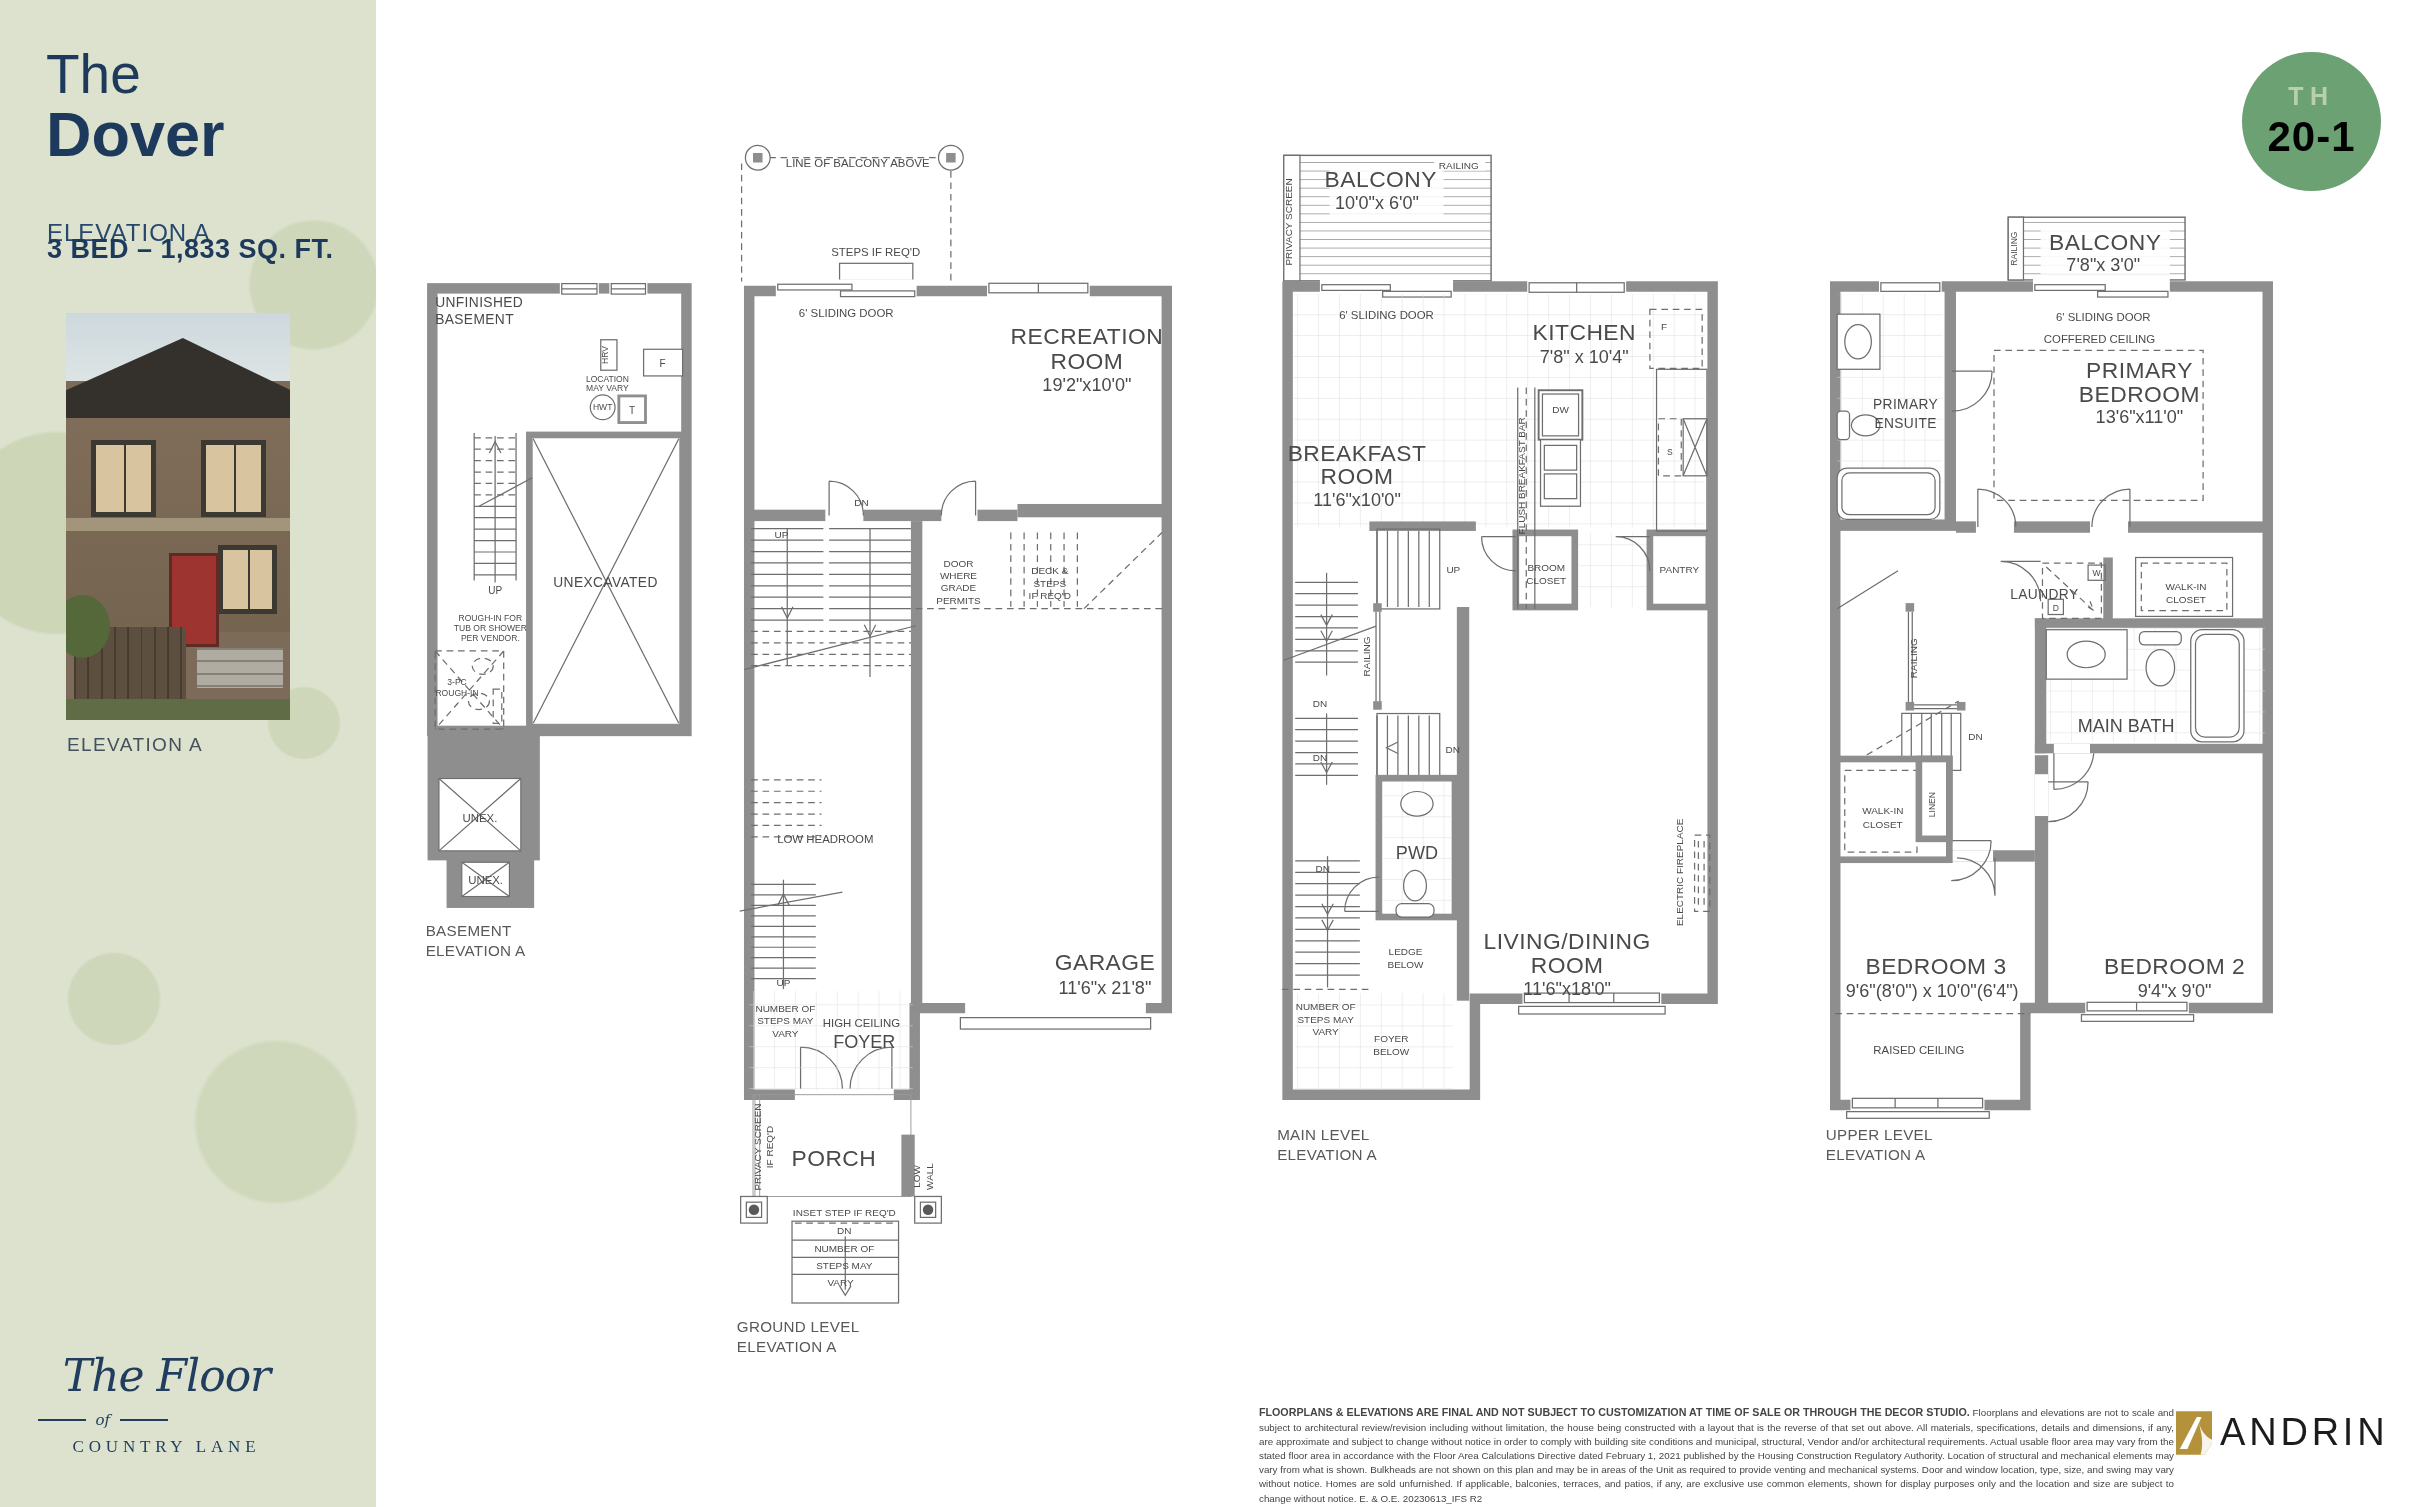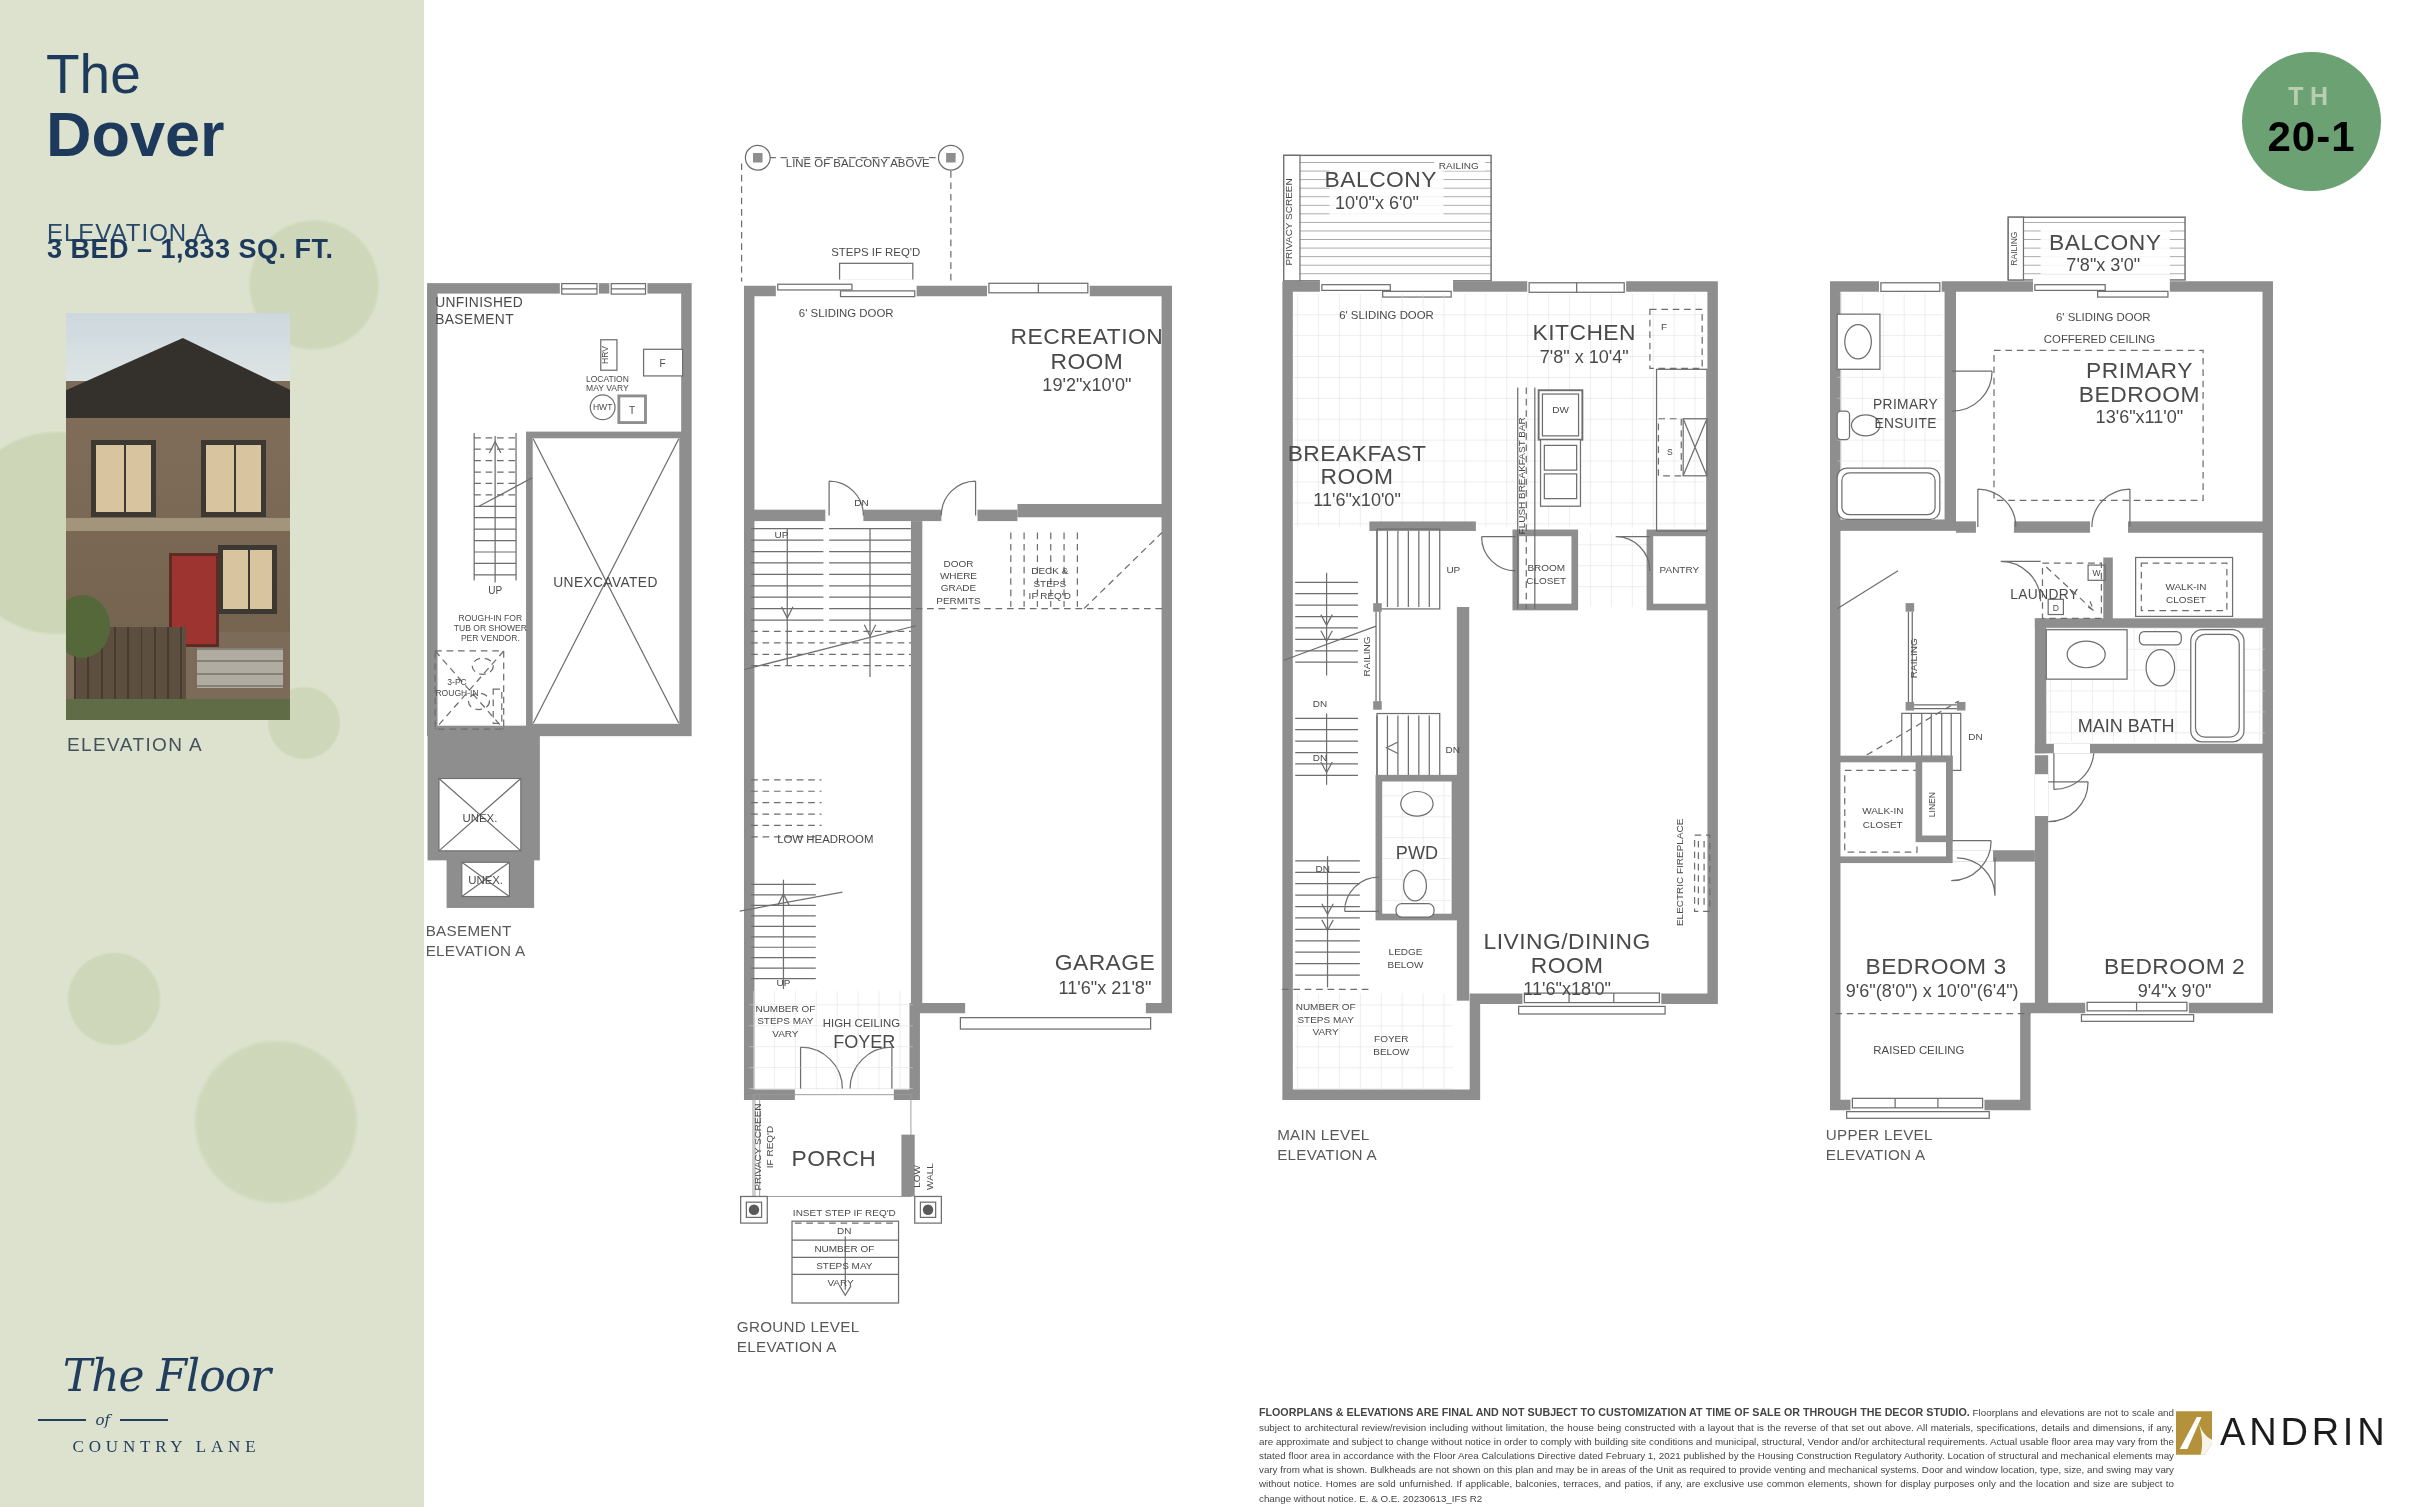--- a/index.html
+++ b/index.html
@@ -1,19 +1,19 @@
 <!DOCTYPE html>
 <html style="font-size:15px"><head>
 <meta charset="utf-8">
 <style>
   html,body{margin:0;padding:0;background:#fff;}
   .page{position:relative;width:2435px;height:1508px;background:#fff;overflow:hidden;
         font-family:"Liberation Sans",sans-serif;}
   
-  .sidebar{position:absolute;left:0;top:0;width:424px;height:1508px;background:#dce2cd;
+  .sidebar{position:absolute;left:0;top:0;width:376px;height:1508px;background:#dce2cd;
     background-image:
       radial-gradient(circle 171px at 57px 533px, rgba(186,199,156,.45) 0 58%, transparent 60%),
       radial-gradient(circle 114px at 314px 285px, rgba(186,199,156,.40) 0 55%, transparent 58%),
       radial-gradient(circle 143px at 276px 1122px, rgba(186,199,156,.38) 0 55%, transparent 58%),
       radial-gradient(circle 86px  at 114px 999px, rgba(186,199,156,.40) 0 52%, transparent 55%),
       radial-gradient(circle 67px  at 304px 723px, rgba(186,199,156,.40) 0 52%, transparent 55%);}
   .title{position:absolute;left:46px;top:46px;color:#1d3a5c;line-height:1.02;}
   .title .t1{font-size:55px;font-weight:400;display:block;}
   .title .t2{font-size:63px;font-weight:700;display:block;}
   .elev{position:absolute;left:47px;top:219px;font-size:24px;letter-spacing:1px;color:#27476b;}

